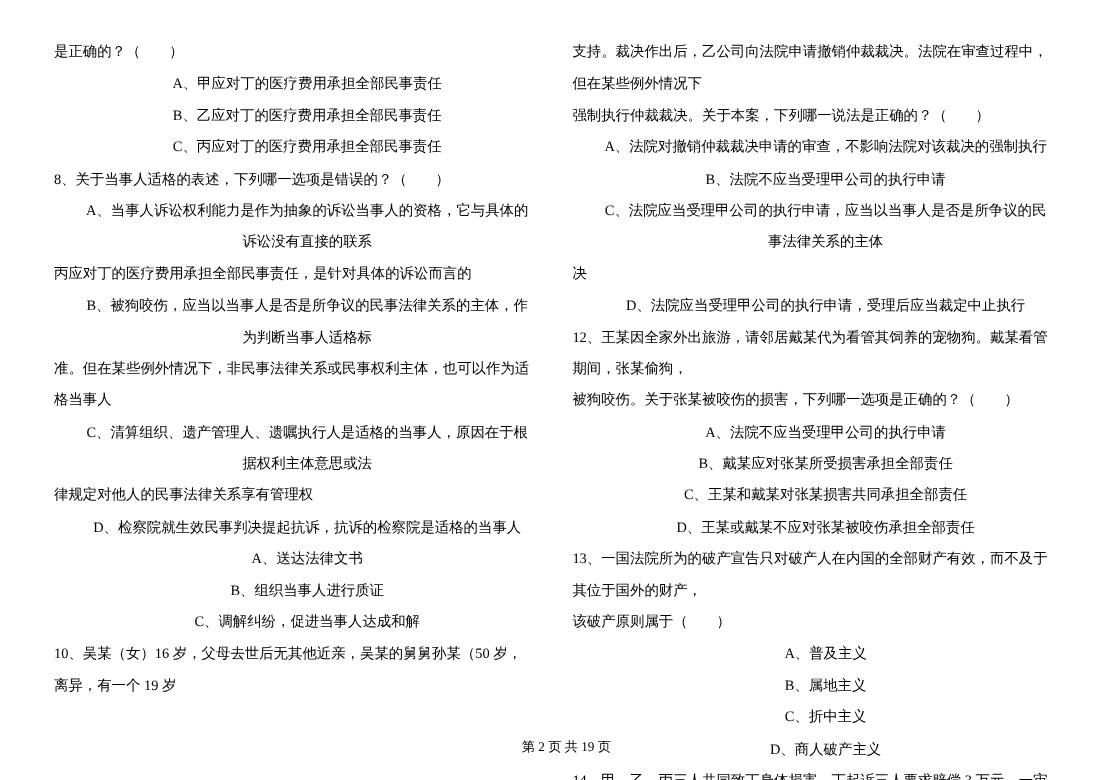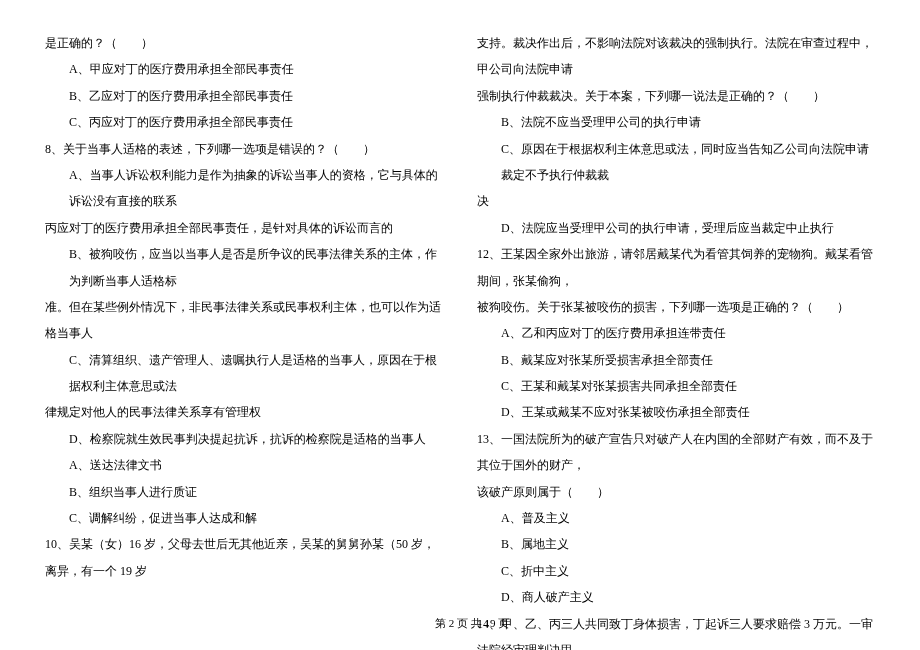--- a/index.html
+++ b/index.html
@@ -26,20 +26,21 @@
     .column {
       flex: 1;
       width: 50%;
     }
     .line {
       white-space: normal;
       word-break: break-all;
     }
     .indent-1 {
       padding-left: 2em;
+      text-align: center;
     }
     .footer {
       position: absolute;
       bottom: 15px;
       left: 12px;
       width: 100%;
       text-align: center;
       font-size: 11px;
     }
   </style>
@@ -59,29 +60,30 @@
       <div class="line">准。但在某些例外情况下，非民事法律关系或民事权利主体，也可以作为适格当事人</div>
       <div class="line indent-1">C、清算组织、遗产管理人、遗嘱执行人是适格的当事人，原因在于根据权利主体意思或法</div>
       <div class="line">律规定对他人的民事法律关系享有管理权</div>
       <div class="line indent-1">D、检察院就生效民事判决提起抗诉，抗诉的检察院是适格的当事人</div>
       <div class="line indent-1">A、送达法律文书</div>
       <div class="line indent-1">B、组织当事人进行质证</div>
       <div class="line indent-1">C、调解纠纷，促进当事人达成和解</div>
       <div class="line">10、吴某（女）16 岁，父母去世后无其他近亲，吴某的舅舅孙某（50 岁，离异，有一个 19 岁</div>
     </div>
   <div class="column" id="right-col">
-      <div class="line">支持。裁决作出后，不影响法院对该裁决的强制执行。法院在审查过程中，甲公司向法院申请</div>
+      <div class="line">支持。裁决作出后，乙公司向法院申请撤销仲裁裁决。法院在审查过程中，但在某些例外情况下</div>
       <div class="line">强制执行仲裁裁决。关于本案，下列哪一说法是正确的？（　　）</div>
+      <div class="line indent-1">A、法院对撤销仲裁裁决申请的审查，不影响法院对该裁决的强制执行</div>
       <div class="line indent-1">B、法院不应当受理甲公司的执行申请</div>
-      <div class="line indent-1">C、原因在于根据权利主体意思或法，同时应当告知乙公司向法院申请裁定不予执行仲裁裁</div>
+      <div class="line indent-1">C、法院应当受理甲公司的执行申请，应当以当事人是否是所争议的民事法律关系的主体</div>
       <div class="line">决</div>
       <div class="line indent-1">D、法院应当受理甲公司的执行申请，受理后应当裁定中止执行</div>
       <div class="line">12、王某因全家外出旅游，请邻居戴某代为看管其饲养的宠物狗。戴某看管期间，张某偷狗，</div>
       <div class="line">被狗咬伤。关于张某被咬伤的损害，下列哪一选项是正确的？（　　）</div>
-      <div class="line indent-1">A、乙和丙应对丁的医疗费用承担连带责任</div>
+      <div class="line indent-1">A、法院不应当受理甲公司的执行申请</div>
       <div class="line indent-1">B、戴某应对张某所受损害承担全部责任</div>
       <div class="line indent-1">C、王某和戴某对张某损害共同承担全部责任</div>
       <div class="line indent-1">D、王某或戴某不应对张某被咬伤承担全部责任</div>
       <div class="line">13、一国法院所为的破产宣告只对破产人在内国的全部财产有效，而不及于其位于国外的财产，</div>
       <div class="line">该破产原则属于（　　）</div>
       <div class="line indent-1">A、普及主义</div>
       <div class="line indent-1">B、属地主义</div>
       <div class="line indent-1">C、折中主义</div>
       <div class="line indent-1">D、商人破产主义</div>
       <div class="line">14、甲、乙、丙三人共同致丁身体损害，丁起诉三人要求赔偿 3 万元。一审法院经审理判决甲、</div>

